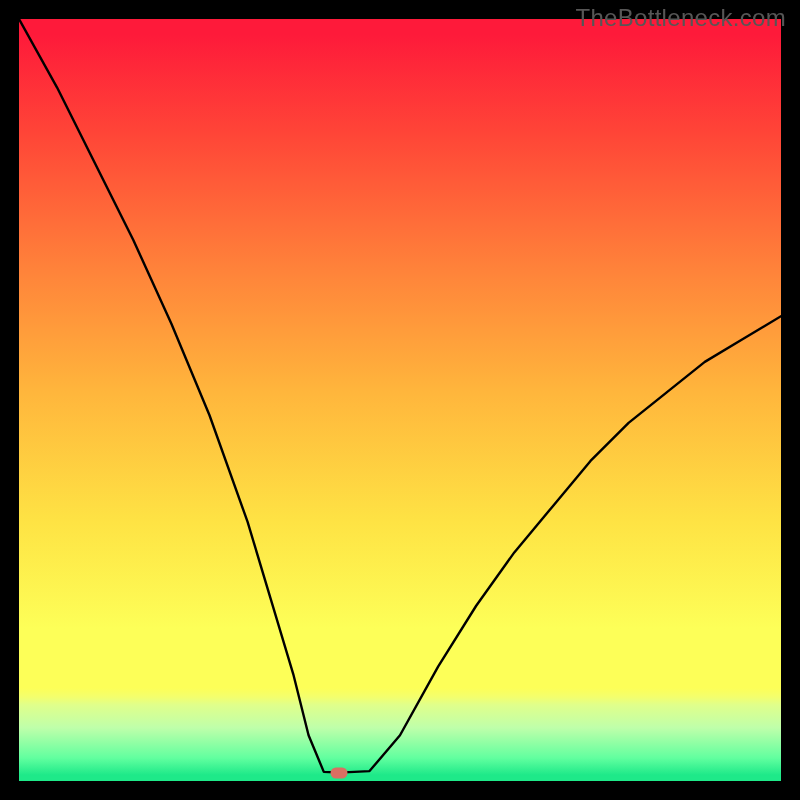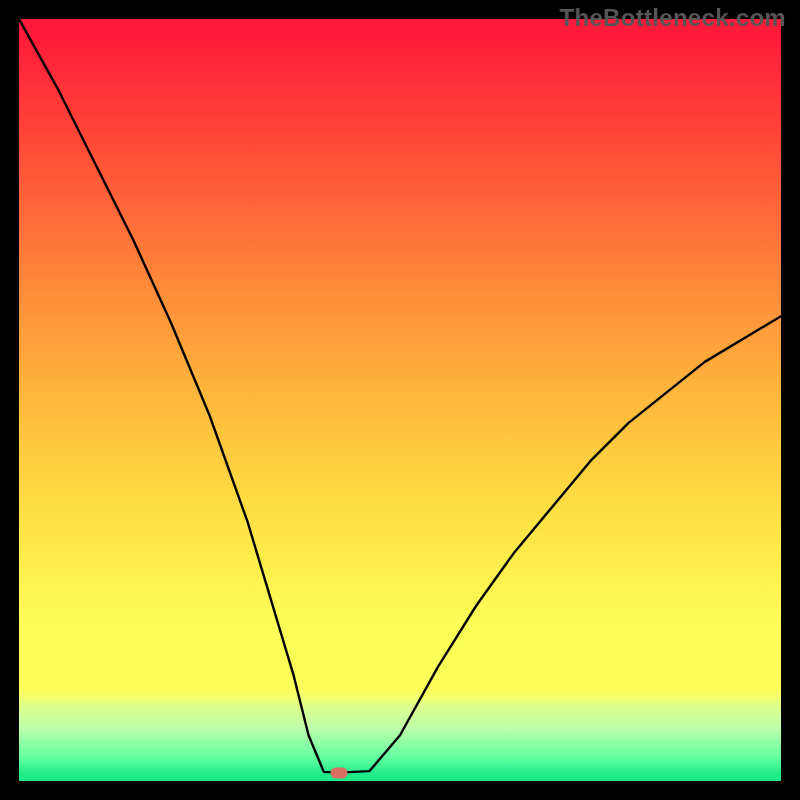--- a/index.html
+++ b/index.html
@@ -16,21 +16,21 @@
     width: 800px;
     height: 800px;
     background: #000;
   }
   .watermark {
     position: absolute;
     top: 4px;
     right: 14px;
     color: #575656;
     font-size: 24px;
-    font-weight: 700;
+    font-weight: 400;
     letter-spacing: 0.3px;
     z-index: 20;
     user-select: none;
   }
   .plot-outer {
     position: absolute;
     left: 19px;
     top: 19px;
     width: 762px;
     height: 762px;

